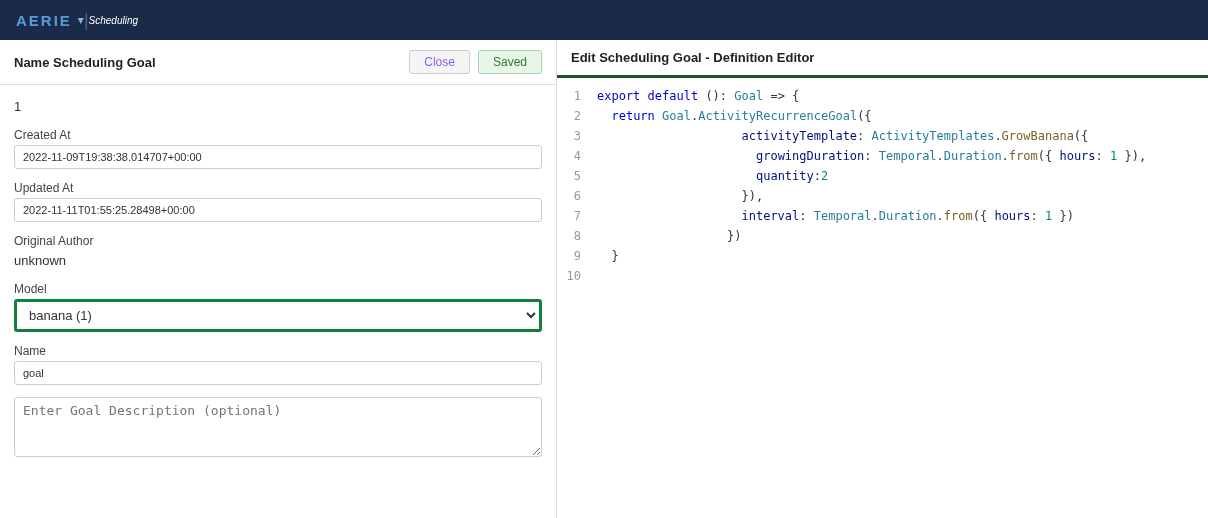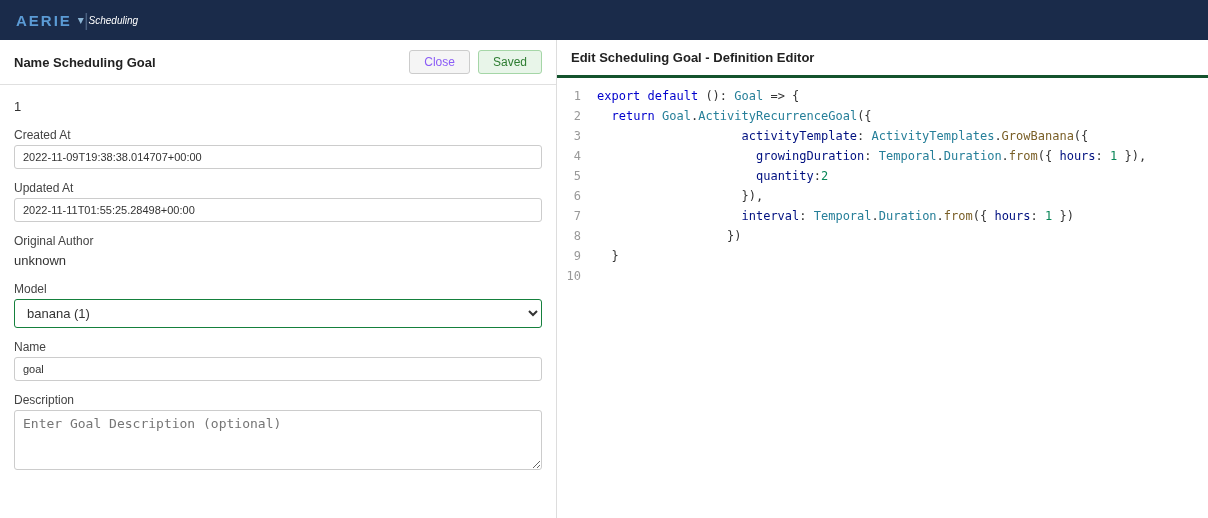--- a/index.html
+++ b/index.html
@@ -112,21 +112,21 @@
       border: 1px solid #ccc;
       border-radius: 3px;
       padding: 5px 8px;
       font-size: 11px;
       color: #333;
       background: #fff;
       width: 100%;
       outline: none;
     }
     .field-select {
-      border: 1px solid #15803d;
+      border: 3px solid #15803d;
       border-radius: 3px;
       padding: 5px 8px;
       font-size: 13px;
       color: #333;
       background: #fff;
       width: 100%;
       outline: none;
       appearance: auto;
       cursor: pointer;
     }
@@ -241,21 +241,20 @@
         <label class="field-label">Model</label>
         <select class="field-select"><option>banana (1)</option></select>
       </div>
 
       <div class="field-group">
         <label class="field-label">Name</label>
         <input class="field-input" type="text" value="goal" style="">
       </div>
 
       <div class="field-group">
-        <label class="field-label">Description</label>
         <textarea class="field-textarea" placeholder="Enter Goal Description (optional)" style=""></textarea>
       </div>
 
     </div>
   </div>
 
   <div class="right-panel">
     <div class="right-panel-header">
       <span>Edit Scheduling Goal - Definition Editor</span>
     </div>

